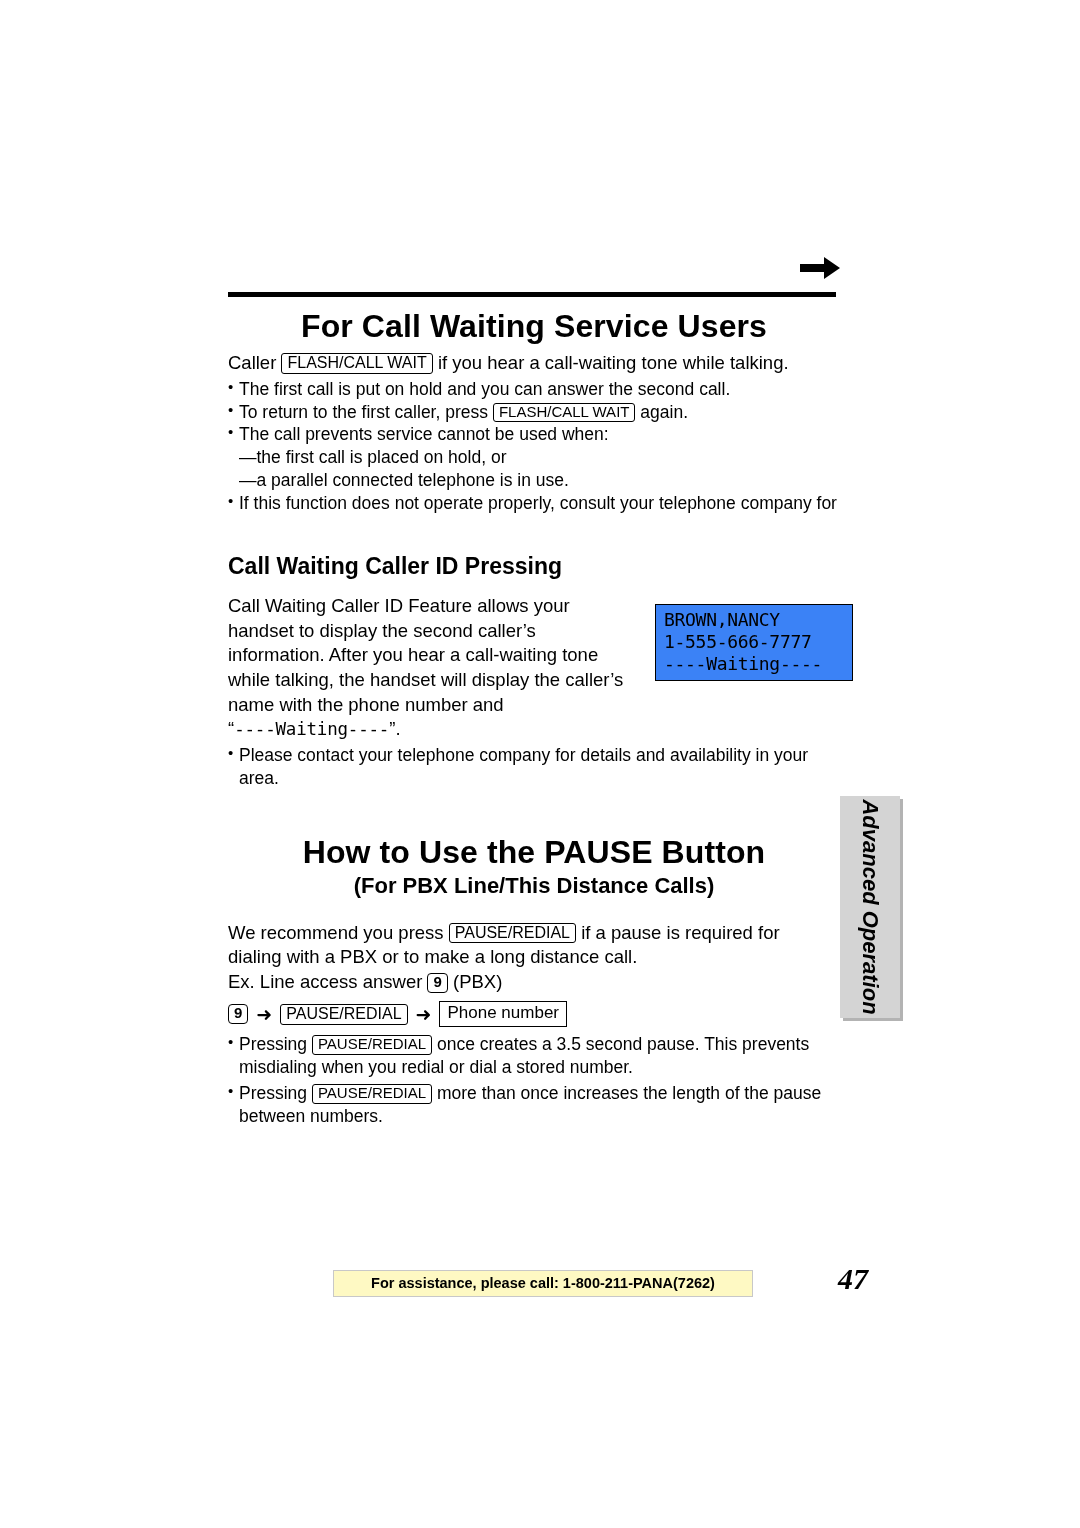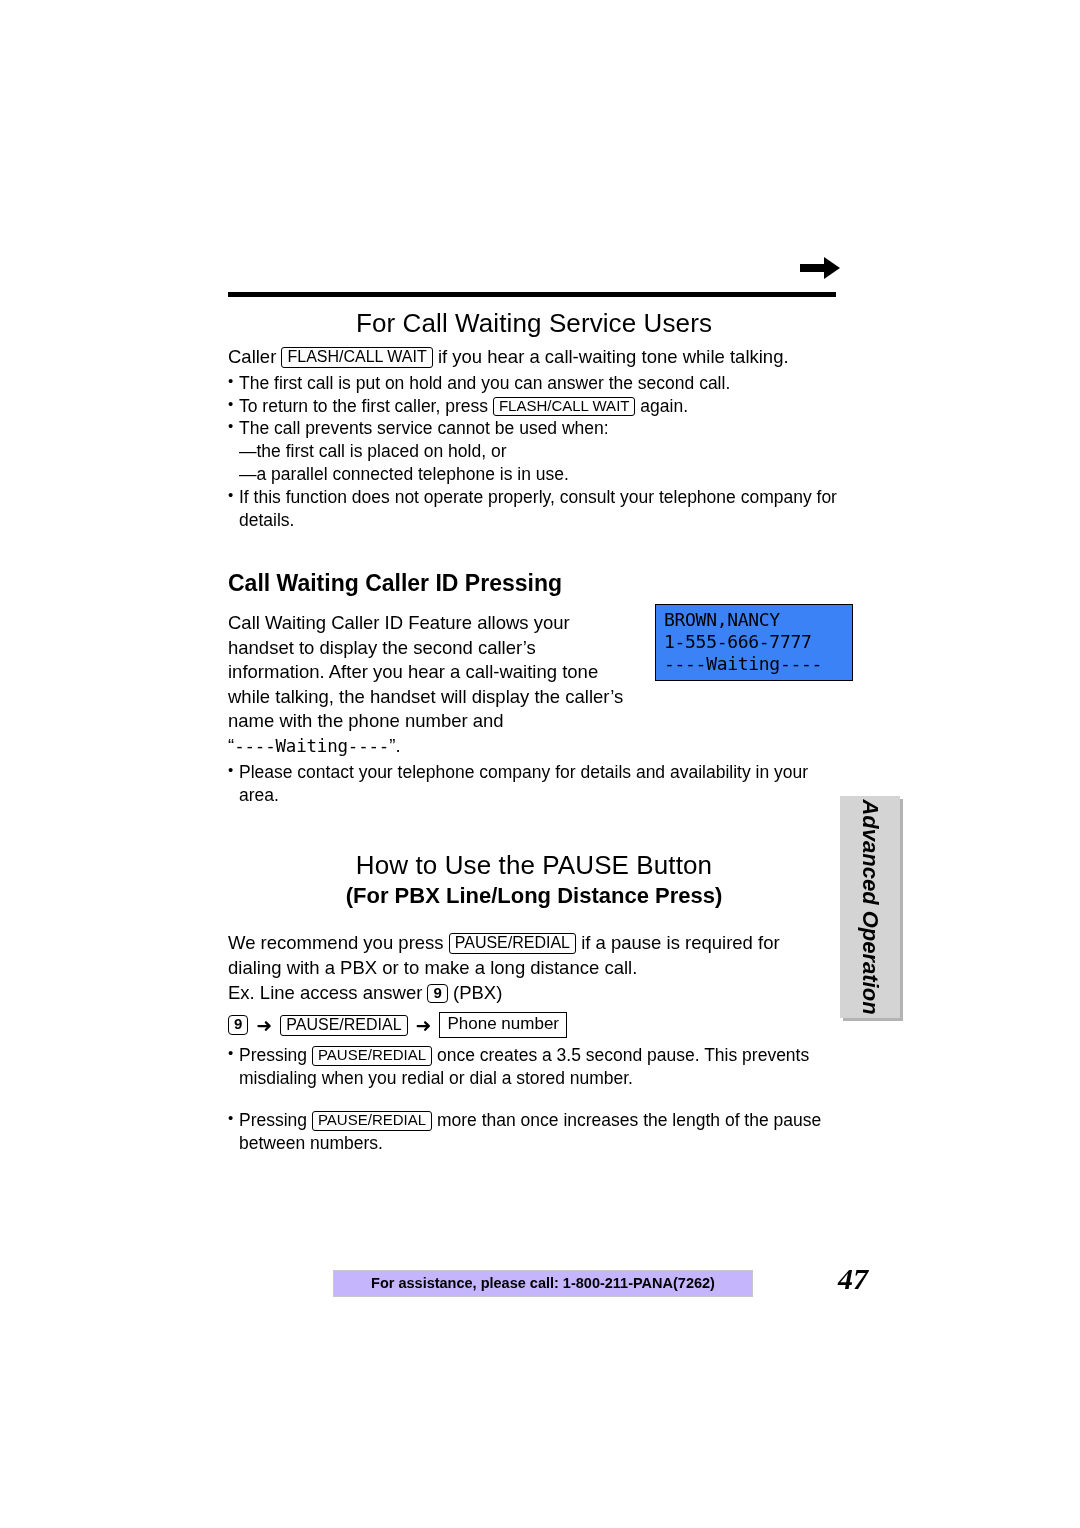--- a/index.html
+++ b/index.html
@@ -43,22 +43,22 @@
 
   
   .col {
     position: absolute;
     left: 228px;
     top: 300px;
     width: 612px;
   }
 
   h1.title {
-    font-size: 26px;
-    font-weight: normal;
+    font-size: 32px;
+    font-weight: bold;
     margin: 8px 0 6px 0;
     text-align: center;
     letter-spacing: 0.1px;
   }
   h2.subtitle {
     font-size: 23px;
     font-weight: bold;
     margin: 0 0 4px 0;
   }
 
@@ -186,21 +186,21 @@
     line-height: 1;
   }
 
   
   .footer-bar {
     position: absolute;
     left: 333px;
     top: 1270px;
     width: 418px;
     height: 25px;
-    background: #c4b5fd;
+    background: #fef9c3;
     border: 1px solid #c8c8c8;
   }
   .footer-bar span {
     display: block;
     text-align: center;
     font-size: 14.5px;
     font-weight: bold;
     line-height: 25px;
   }
   .pagenum {
@@ -247,21 +247,20 @@
         <span>The call prevents service cannot be used when:</span>
       </li>
       <li class="nobullet sub-dash">
         <span>—the first call is placed on hold, or</span>
       </li>
       <li class="nobullet sub-dash">
         <span>—a parallel connected telephone is in use.</span>
       </li>
       <li>
         <span>If this function does not operate properly, consult your telephone company for</span>
-        <div class="cont-indent" style="padding-left:0">details.</div>
       </li>
     </ul>
 
     <div style="height:38px"></div>
     <h2 class="subtitle">Call Waiting Caller ID Pressing</h2>
 
     <div style="height:10px"></div>
     <div class="body" style="width:420px">
       <div>Call Waiting Caller ID Feature allows your</div>
       <div>handset to display the second caller’s</div>
@@ -274,21 +273,21 @@
     </div>
 
     <ul class="bullet-list" style="margin-top:1px">
       <li>
         <span>Please contact your telephone company for details and availability in your area.</span>
       </li>
     </ul>
 
     <div style="height:36px"></div>
     <h1 class="title" style="text-align:center;margin-bottom:2px">How to Use the PAUSE Button</h1>
-    <h2 class="subtitle" style="text-align:center;font-size:22px;margin-bottom:0">(For PBX Line/Long Distance Press)</h2>
+    <h2 class="subtitle" style="text-align:center;font-size:22px;margin-bottom:0">(For PBX Line/This Distance Calls)</h2>
 
     <div style="height:22px"></div>
     <div class="body">
       <span>We recommend you press</span>
       <span class="key">PAUSE/REDIAL</span>
       <span>if a pause is required for</span>
       <div>dialing with a PBX or to make a long distance call.</div>
       <div>
         <span>Ex.  Line access answer</span>
         <span class="key num">9</span>
@@ -298,21 +297,21 @@
 
     <div class="seq">
       <span class="key num">9</span>
       <span class="arrow-glyph">➜</span>
       <span class="key">PAUSE/REDIAL</span>
       <span class="arrow-glyph">➜</span>
       <span class="keybox-plain">Phone number</span>
     </div>
 
     <ul class="bullet-list" style="margin-top:6px">
-      <li style="margin-bottom:19px">
+      <li style="margin-bottom:3px">
         <span>Pressing</span>
         <span class="key small">PAUSE/REDIAL</span>
         <span>once creates a 3.5 second pause. This prevents</span>
         <div>misdialing when you redial or dial a stored number.</div>
       </li>
       <li>
         <span>Pressing</span>
         <span class="key small">PAUSE/REDIAL</span>
         <span>more than once increases the length of the pause</span>
         <div>between numbers.</div>

